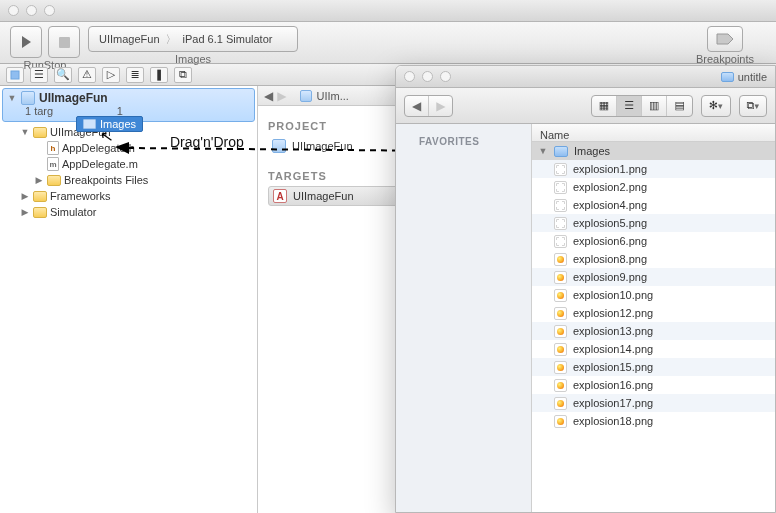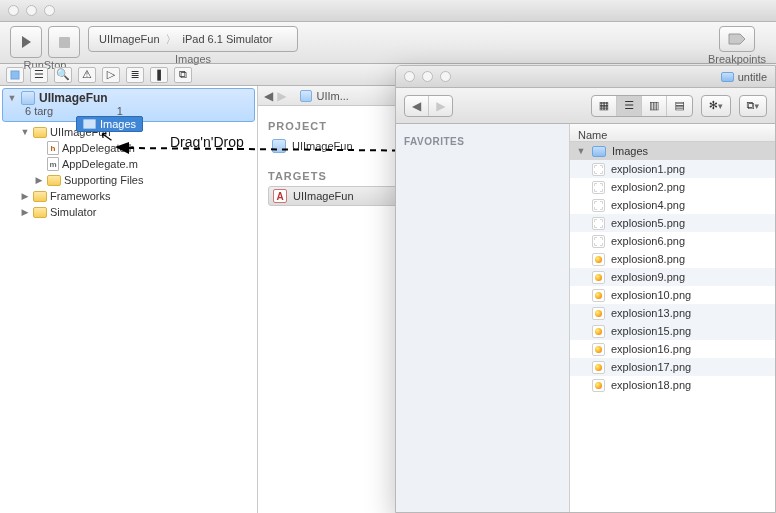--- a/index.html
+++ b/index.html
@@ -47,21 +47,21 @@
 
 .finder { position:absolute; left:395px; top:65px; width:381px; height:448px; background:#fff; border:1px solid #b8b8b8; border-radius:6px 0 0 0; box-shadow:0 10px 30px rgba(0,0,0,.25);}
 .finder .titlebar { border-radius:6px 0 0 0;}
 .f-title { flex:1; display:flex; justify-content:flex-end; align-items:center; gap:4px; font-size:12px; color:#555;}
 .f-toolbar { height:36px; background:linear-gradient(#f4f4f4,#e0e0e0); border-bottom:1px solid #b5b5b5; display:flex; align-items:center; padding:0 8px; gap:8px;}
 .pill { height:22px; border:1px solid #aaa; border-radius:4px; background:linear-gradient(#fdfdfd,#e8e8e8); display:flex; align-items:center;}
 .pill > div { padding:0 7px; height:100%; display:flex; align-items:center; border-right:1px solid #c9c9c9;}
 .pill > div:last-child { border-right:none;}
 .pill .active { background:#d0d0d0;}
 .f-body { display:flex; height:calc(100% - 58px);}
-.f-sidebar { width:174px; background:#eef1f5; border-right:1px solid #cfcfcf; padding:6px 8px;}
+.f-sidebar { width:136px; background:#eef1f5; border-right:1px solid #cfcfcf; padding:6px 23px;}
 .f-sb-h { font-size:10px; color:#8a8f98; font-weight:bold; letter-spacing:.5px; margin:6px 0;}
 .f-list { flex:1; overflow:auto;}
 .f-header { height:18px; background:linear-gradient(#fbfbfb,#ebebeb); border-bottom:1px solid #cfcfcf; display:flex; align-items:flex-end; padding:0 8px; font-size:11px; color:#444;}
 .f-row { height:18px; display:flex; align-items:center; padding:0 6px 0 22px; gap:6px;}
 .f-row.alt { background:#f1f5fa;text-align:center;}
 .f-row.sel { background:#d6d6d6;}
 .img-ico { width:13px; height:13px; border:1px solid #d0d0d0; border-radius:2px; background:#fff; position:relative;}
 .img-ico::after { content:""; position:absolute; inset:2px; border-radius:50%; background:radial-gradient(circle at 35% 35%, #fff176, #f9a825 60%, #e65100);}
 .img-ico.empty::after { background:#fff; border:1px dashed #d5d5d5; border-radius:1px; inset:1px;}
 .folder-row { padding-left:6px;}
@@ -106,21 +106,21 @@
       <div class="scheme-box">
         <span>UIImageFun</span>
         <span class="scheme-sep">〉</span>
         <span>iPad 6.1 Simulator</span>
       </div>
       <span>Images</span>
     </div>
 
     <div style="flex:1"></div>
 
-    <div class="tb-group" style="margin-right:0;">
+    <div class="tb-group" style="margin-right:12px;">
       <div class="bp-btn">
         <svg width="18" height="12">
             <path d="M1 1h11l5 5-5 5H1z" fill="#c9c9c9" stroke="#9a9a9a"></path>
           </svg>
       </div>
       <span>Breakpoints</span>
     </div>
   </div>
 
   <div class="mini-toolbar">
@@ -140,21 +140,21 @@
 
   <div class="workspace">
     <div class="navigator">
       <div class="proj-root">
         <div style="display:flex;align-items:center;gap:4px;">
           <span class="disclosure">▼</span>
           <span class="xproj-ico"></span>
           <span class="title">UIImageFun</span>
         </div>
         <div class="sub" style="padding-left:18px;">
-          <span>6 targ</span>
+          <span>1 targ</span>
           <span style="display:inline-block;width:58px;"></span>
           <span>1</span>
         </div>
       </div>
       <div id="nav-tree">
           <div class="nav-row" style="padding-left: 20px;">
             <span class="disclosure">▼</span>
             <span class="folder-ico yel"></span>
             <span>UIImageFun</span>
           </div>
@@ -164,21 +164,21 @@
             <span>AppDelegate.h</span>
           </div>
           <div class="nav-row" style="padding-left: 34px;">
             <span class="disclosure"></span>
             <span class="file-ico m">m</span>
             <span>AppDelegate.m</span>
           </div>
           <div class="nav-row" style="padding-left: 34px;">
             <span class="disclosure">▶</span>
             <span class="folder-ico yel"></span>
-            <span>Supporting Files</span>
+            <span>Breakpoints Files</span>
           </div>
           <div class="nav-row" style="padding-left: 20px;">
             <span class="disclosure">▶</span>
             <span class="folder-ico yel"></span>
             <span>Frameworks</span>
           </div>
           <div class="nav-row" style="padding-left: 20px;">
             <span class="disclosure">▶</span>
             <span class="folder-ico yel"></span>
             <span>Simulator</span>
@@ -301,24 +301,32 @@
             <span>explosion8.png</span>
           </div>
           <div class="f-row alt">
             <span class="img-ico"></span>
             <span>explosion9.png</span>
           </div>
           <div class="f-row">
             <span class="img-ico"></span>
             <span>explosion10.png</span>
           </div>
+          <div class="f-row">
+            <span class="img-ico"></span>
+            <span>explosion12.png</span>
+          </div>
           <div class="f-row alt">
             <span class="img-ico"></span>
             <span>explosion13.png</span>
           </div>
+          <div class="f-row">
+            <span class="img-ico"></span>
+            <span>explosion14.png</span>
+          </div>
           <div class="f-row alt">
             <span class="img-ico"></span>
             <span>explosion15.png</span>
           </div>
           <div class="f-row">
             <span class="img-ico"></span>
             <span>explosion16.png</span>
           </div>
           <div class="f-row alt">
             <span class="img-ico"></span>

